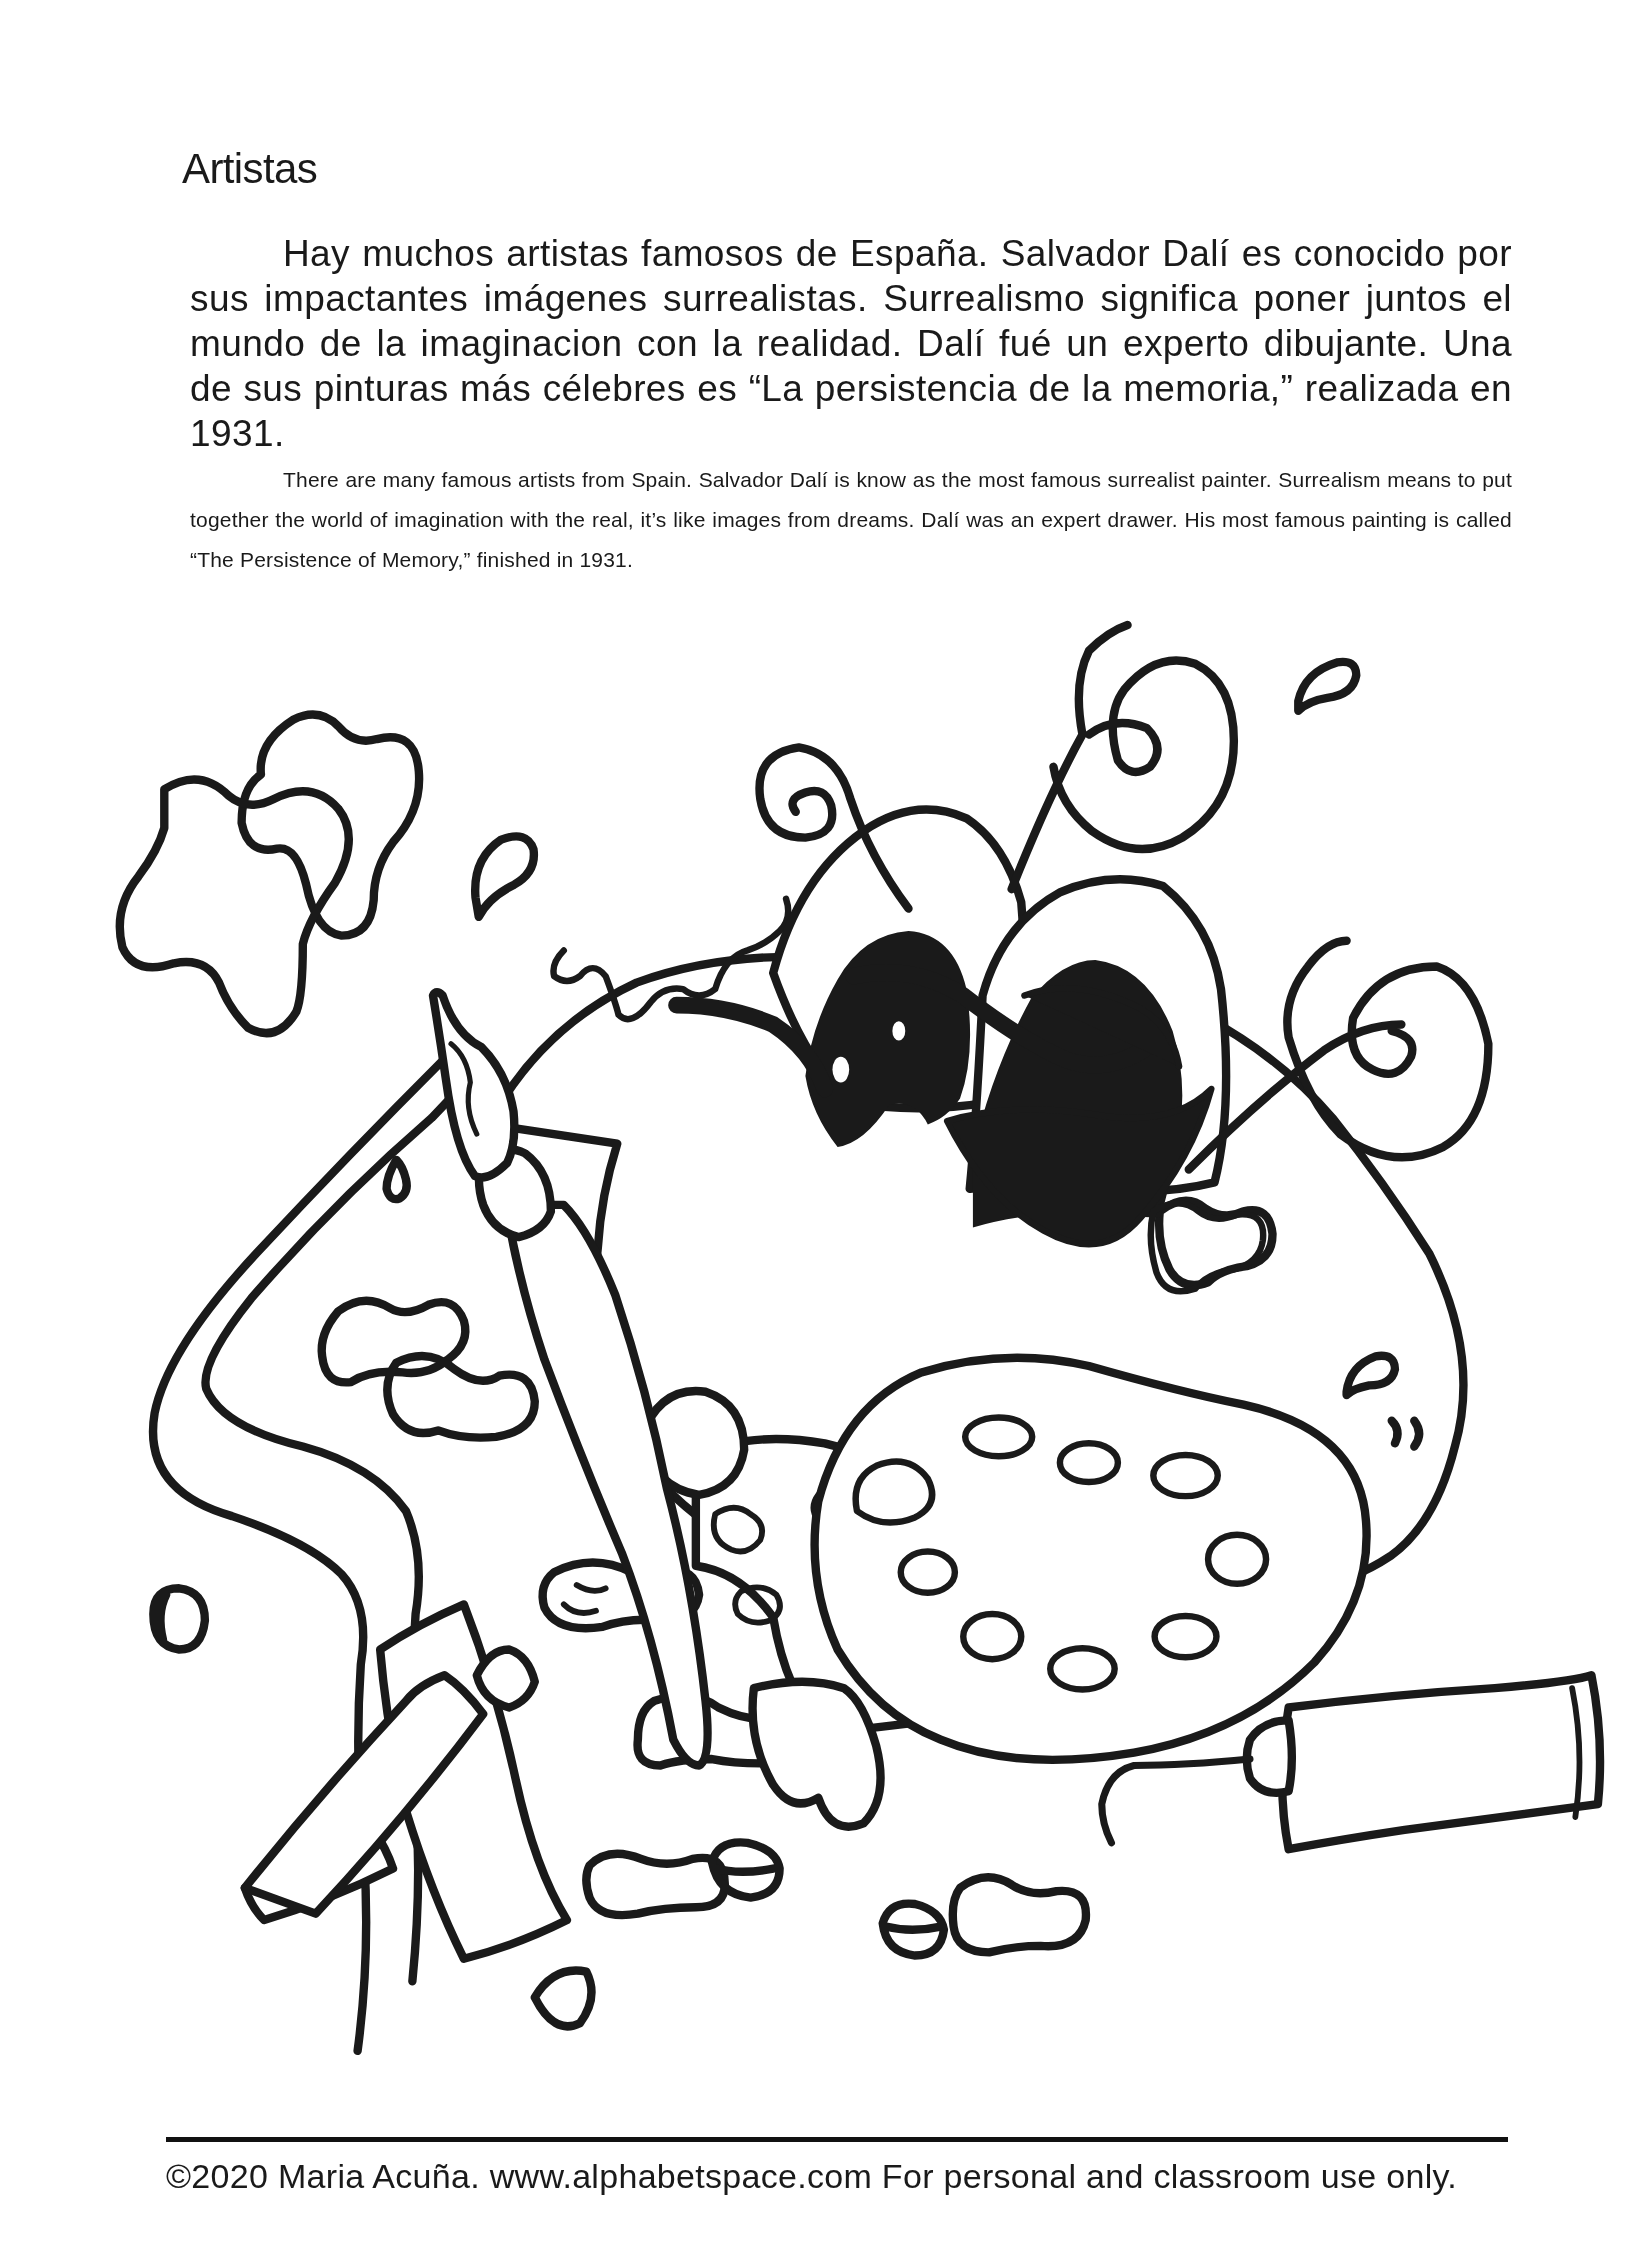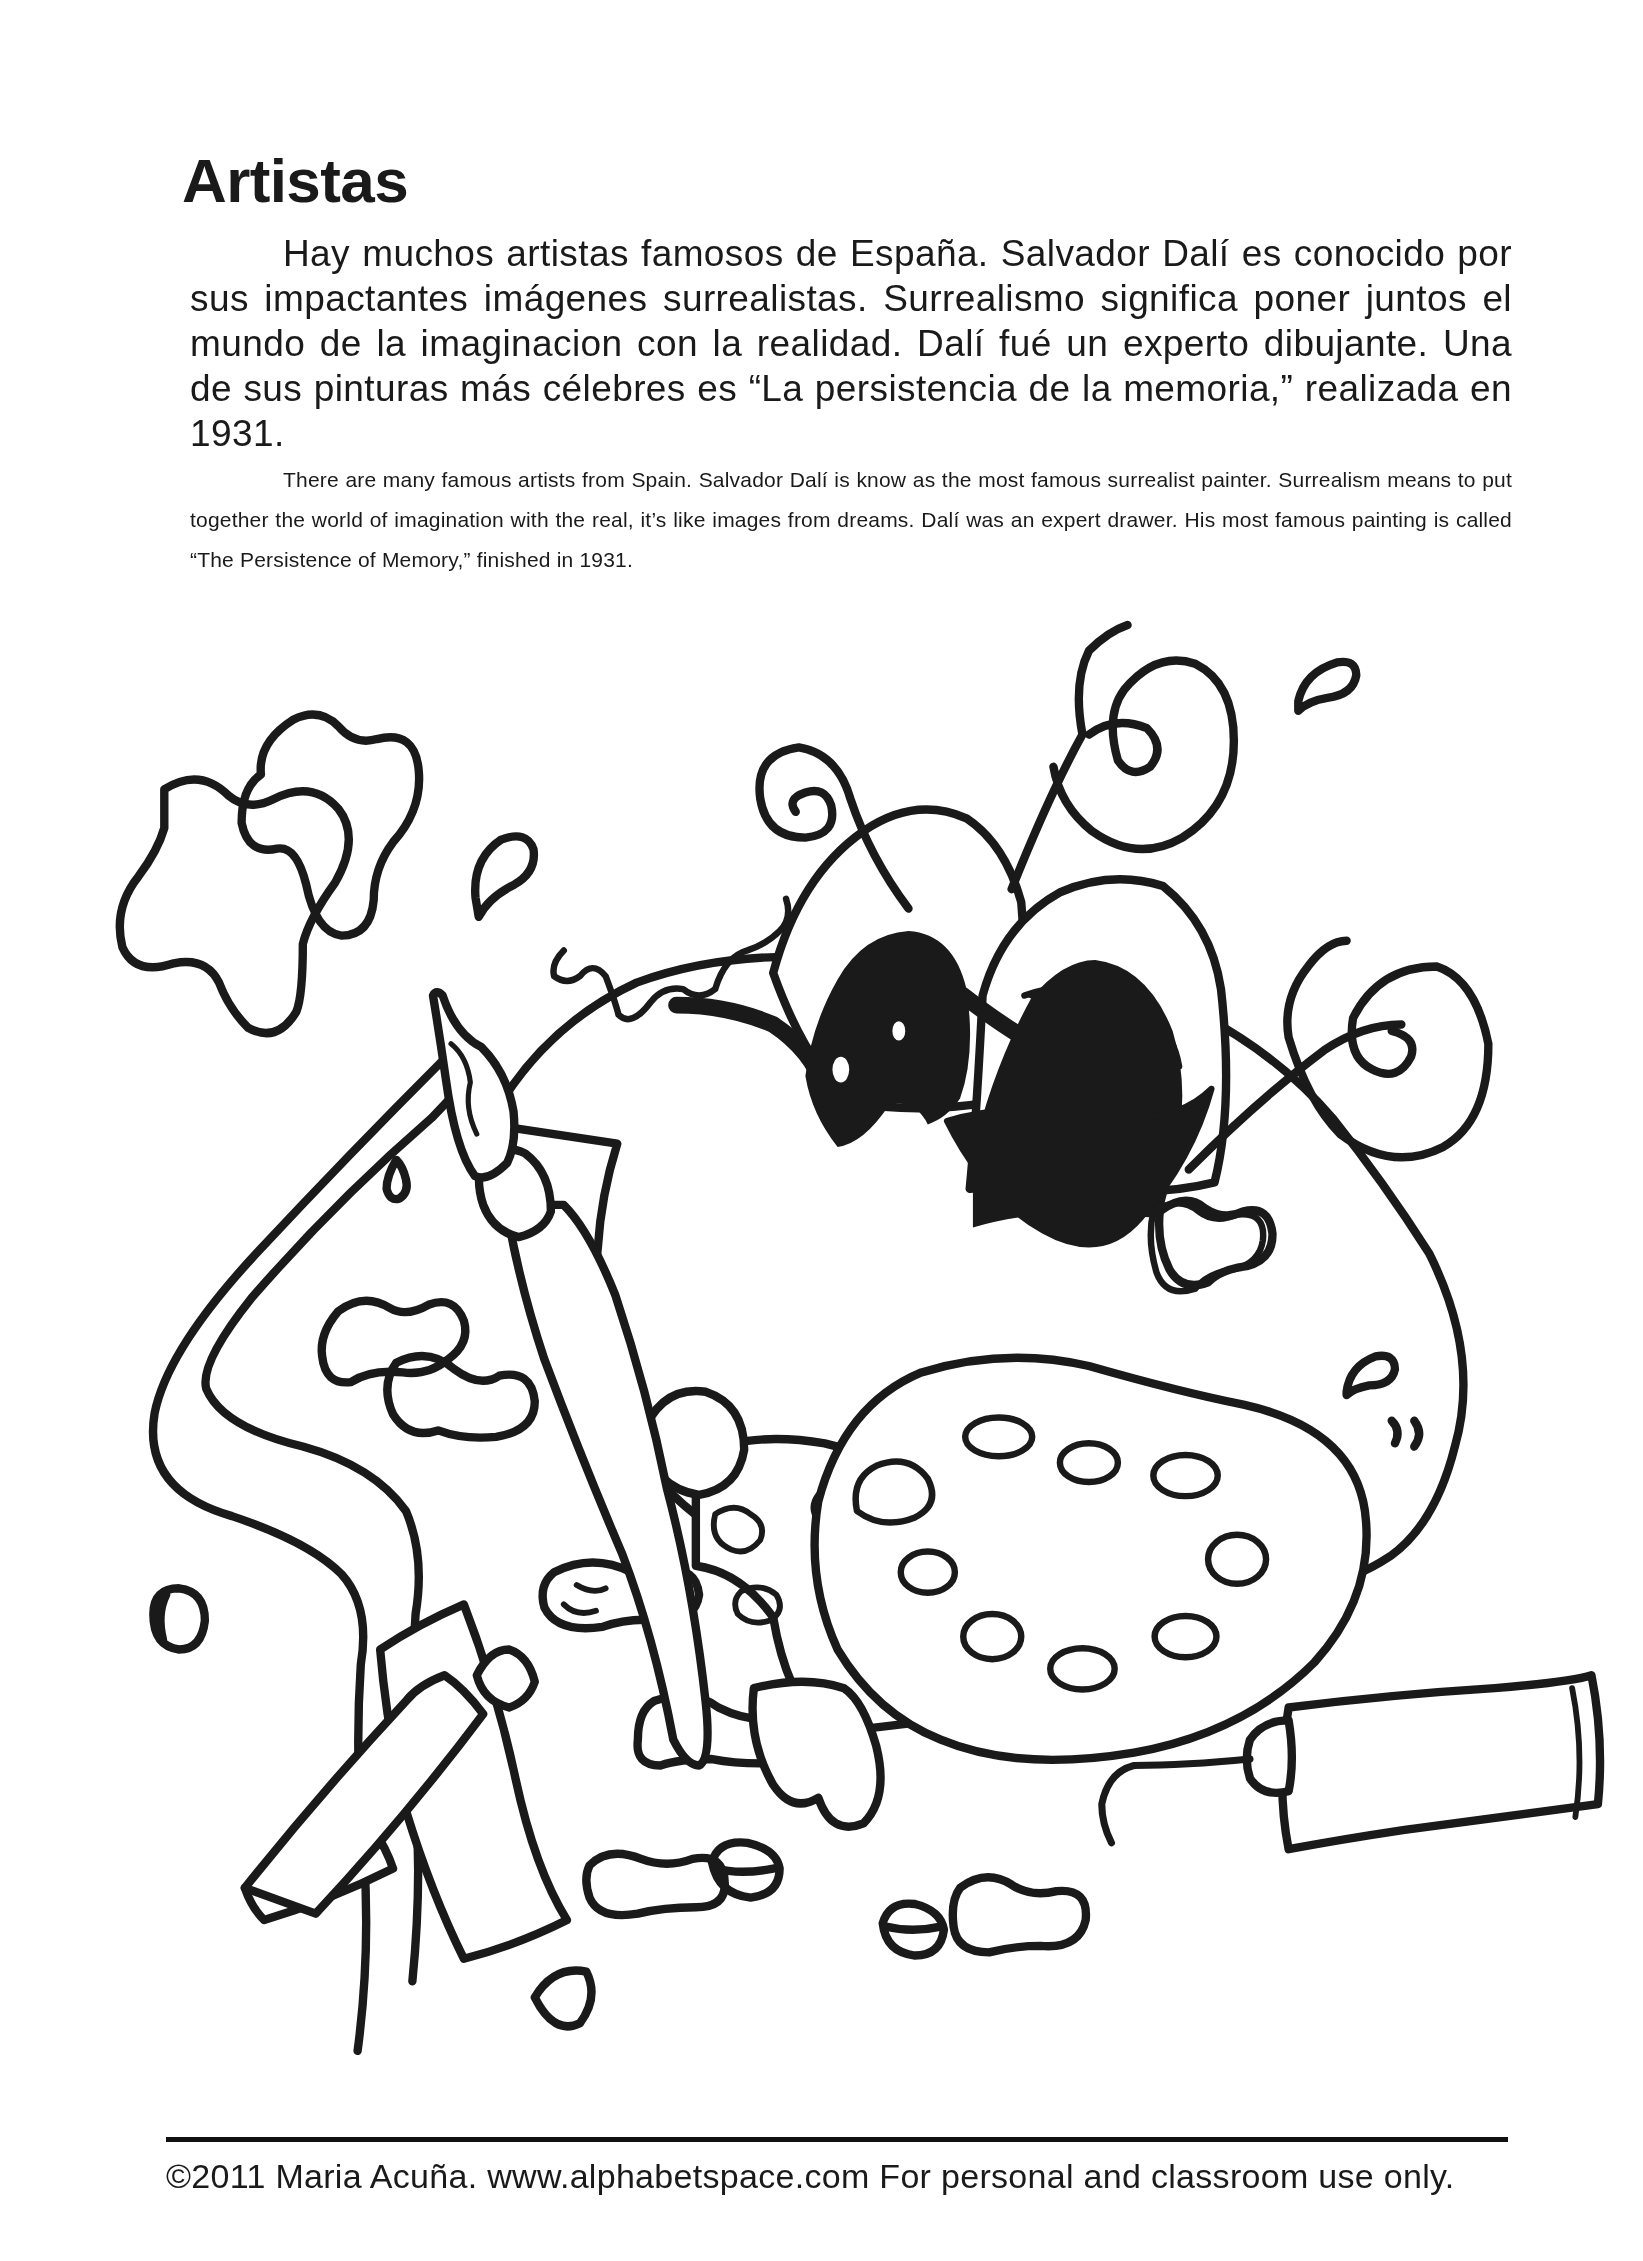--- a/index.html
+++ b/index.html
@@ -1,17 +1,17 @@
 <!DOCTYPE html>
 <html style="font-size:10.3px"><head>
 <meta charset="utf-8">
 <style>
   html, body { margin: 0; padding: 0; background: #ffffff; }
   body { width: 1643px; height: 2261px; position: relative; overflow: hidden; font-family: "Liberation Sans", sans-serif; color: #1a1a1a; }
-  .title { position: absolute; left: 182px; top: 145px; font-size: 62px; font-weight: bold; letter-spacing: -0.6px; margin: 0; }
+  .title { position: absolute; left: 182px; top: 145px; font-size: 42px; font-weight: normal; letter-spacing: -0.6px; margin: 0; }
   .para { position: absolute; left: 186px; width: 1322px; margin: 4px; text-align: justify; text-align-last: left; }
   .para-es { top: 227px; font-size: 37px; line-height: 45px; letter-spacing: 0.4px; }
   .para-en { top: 456px; font-size: 21px; line-height: 40px; letter-spacing: 0.2px; }
   .indent { display: inline-block; width: 93px; }
   .art { position: absolute; left: 0; top: 0; width: 1643px; height: 2261px; }
   .rule { position: absolute; left: 166px; top: 2137px; width: 1342px; height: 4.5px; background: #111; }
   .footer { position: absolute; left: 166px; top: 2157px; width: 1347px; font-size: 34px; letter-spacing: 0.3px; white-space: nowrap; margin: 0; }
   svg path, svg ellipse, svg circle { stroke-linecap: round; stroke-linejoin: round; }
 </style>
 </head>
@@ -121,14 +121,14 @@
   </g>
 
   <g>
     <path d="M238,2505 q0,-40 40,-40 q40,5 40,50 q-5,45 -40,45 q-40,-5 -40,-55 z M258,2475 q-15,30 -5,70"></path>
     <path d="M1105,2890 q10,-35 55,-30 q45,10 50,40 q0,40 -45,45 q-50,-5 -60,-55 z M1110,2900 q40,10 90,0"></path>
     <path d="M1370,2985 q10,-35 50,-30 q40,10 45,40 q-5,40 -45,40 q-45,-5 -50,-50 z M1375,2990 q40,10 85,0"></path>
   </g>
 </svg>
 
 <div class="rule"></div>
-<p class="footer">©2011 Maria Acuña. www.alphabetspace.com For personal and classroom use only.</p>
+<p class="footer">©2020 Maria Acuña. www.alphabetspace.com For personal and classroom use only.</p>
 
 
 </body></html>

